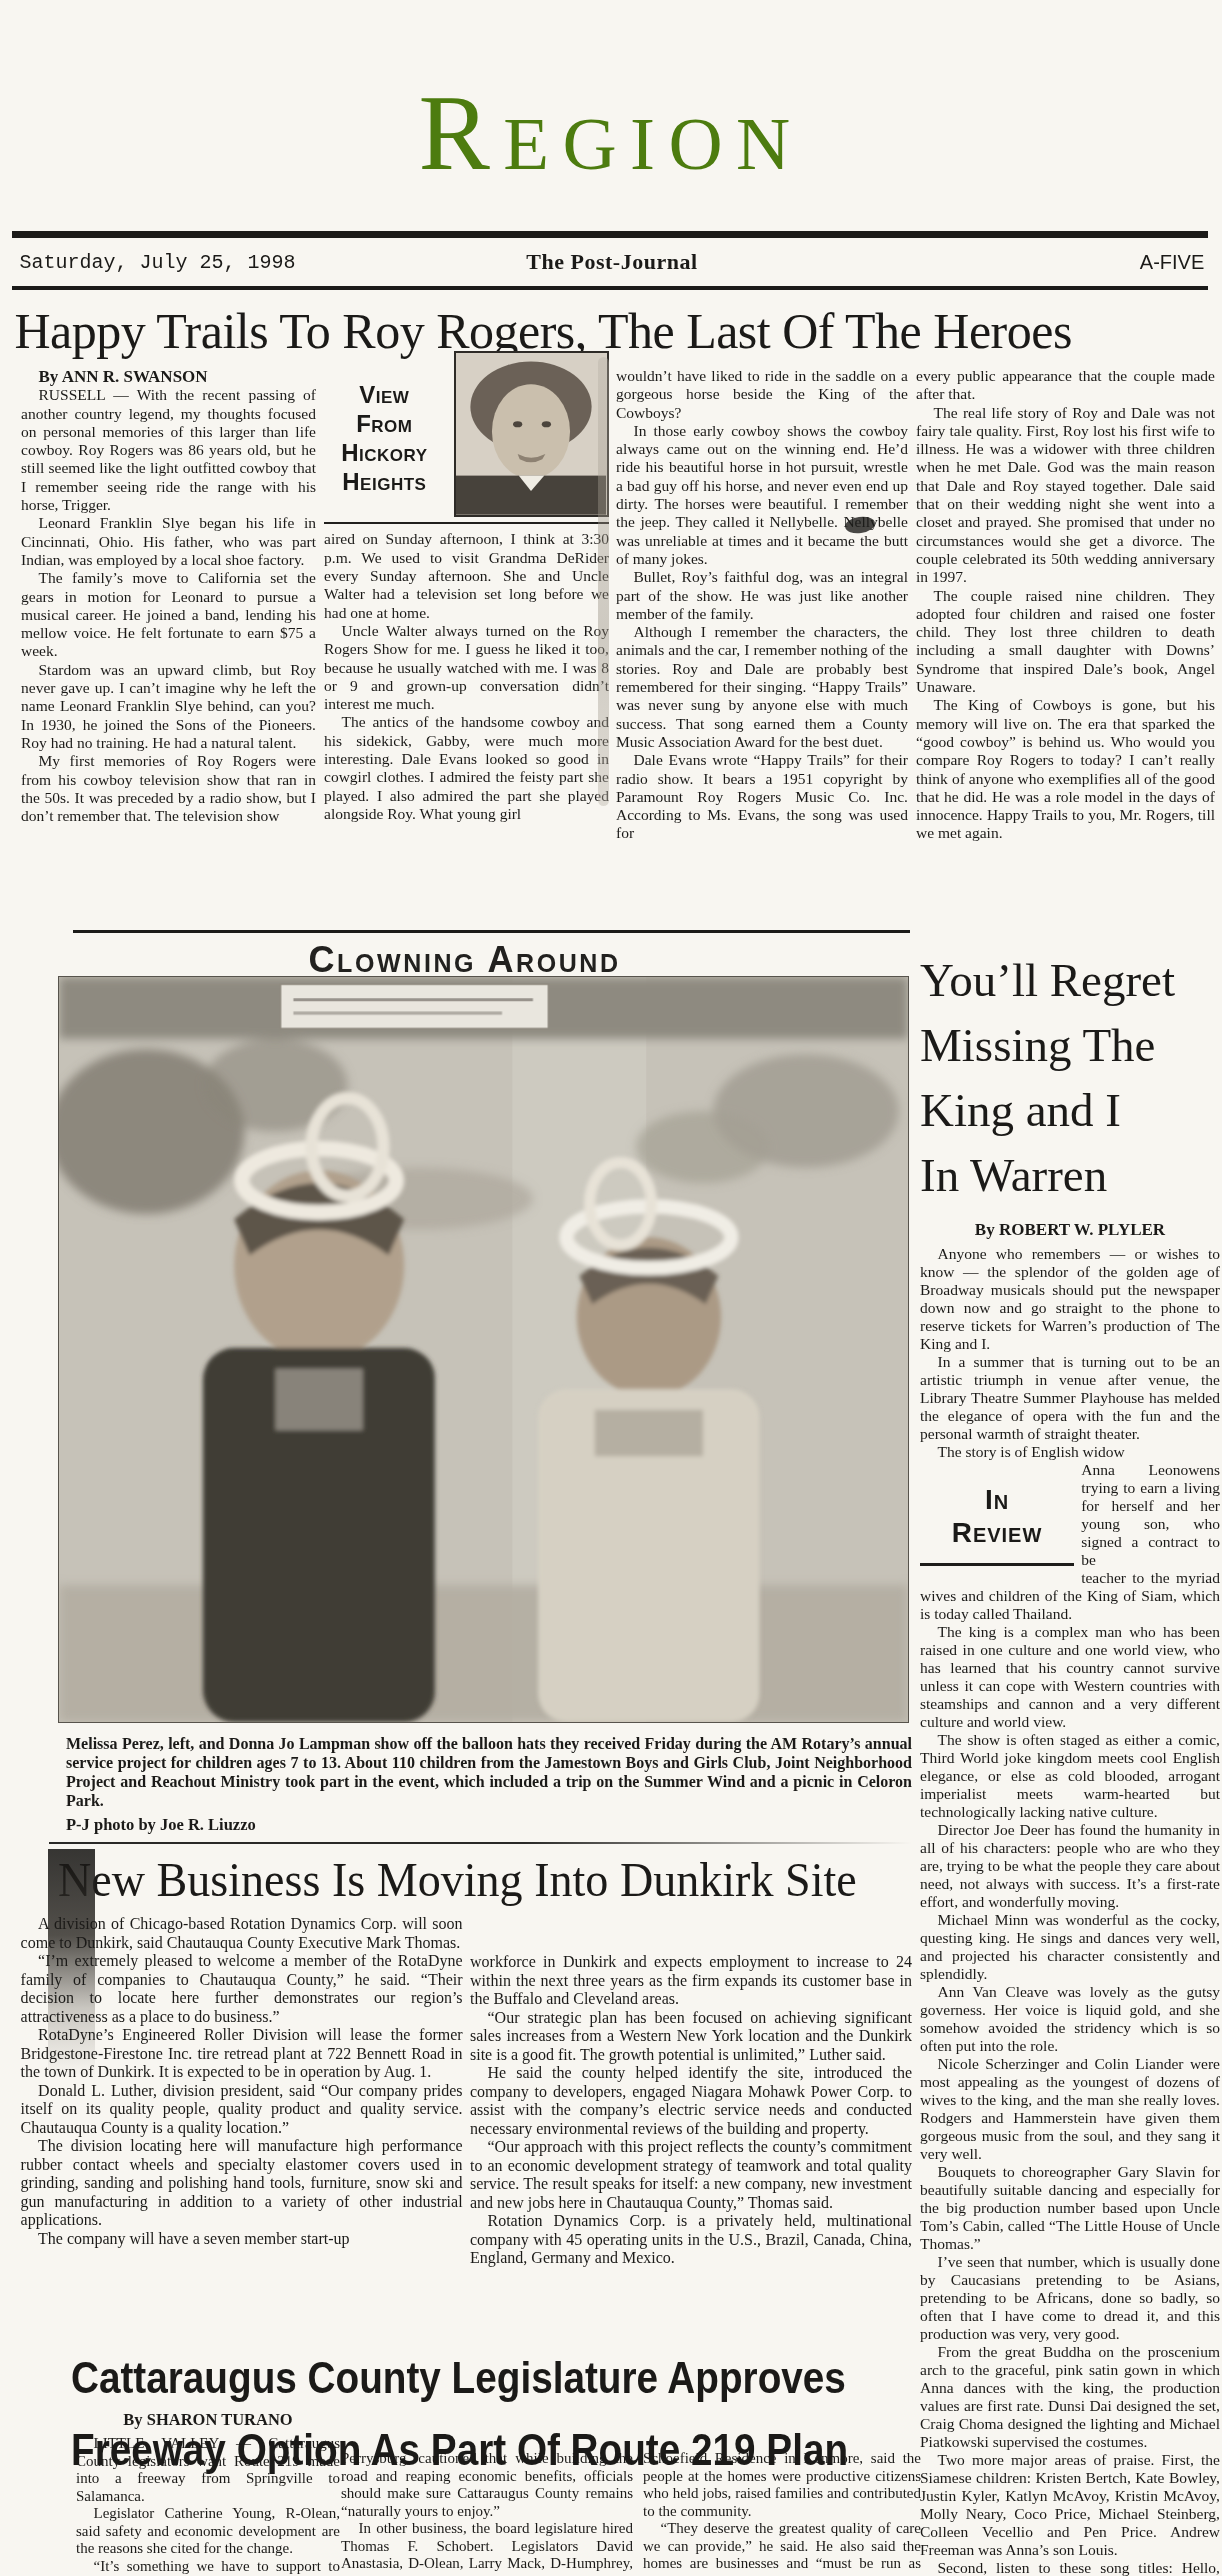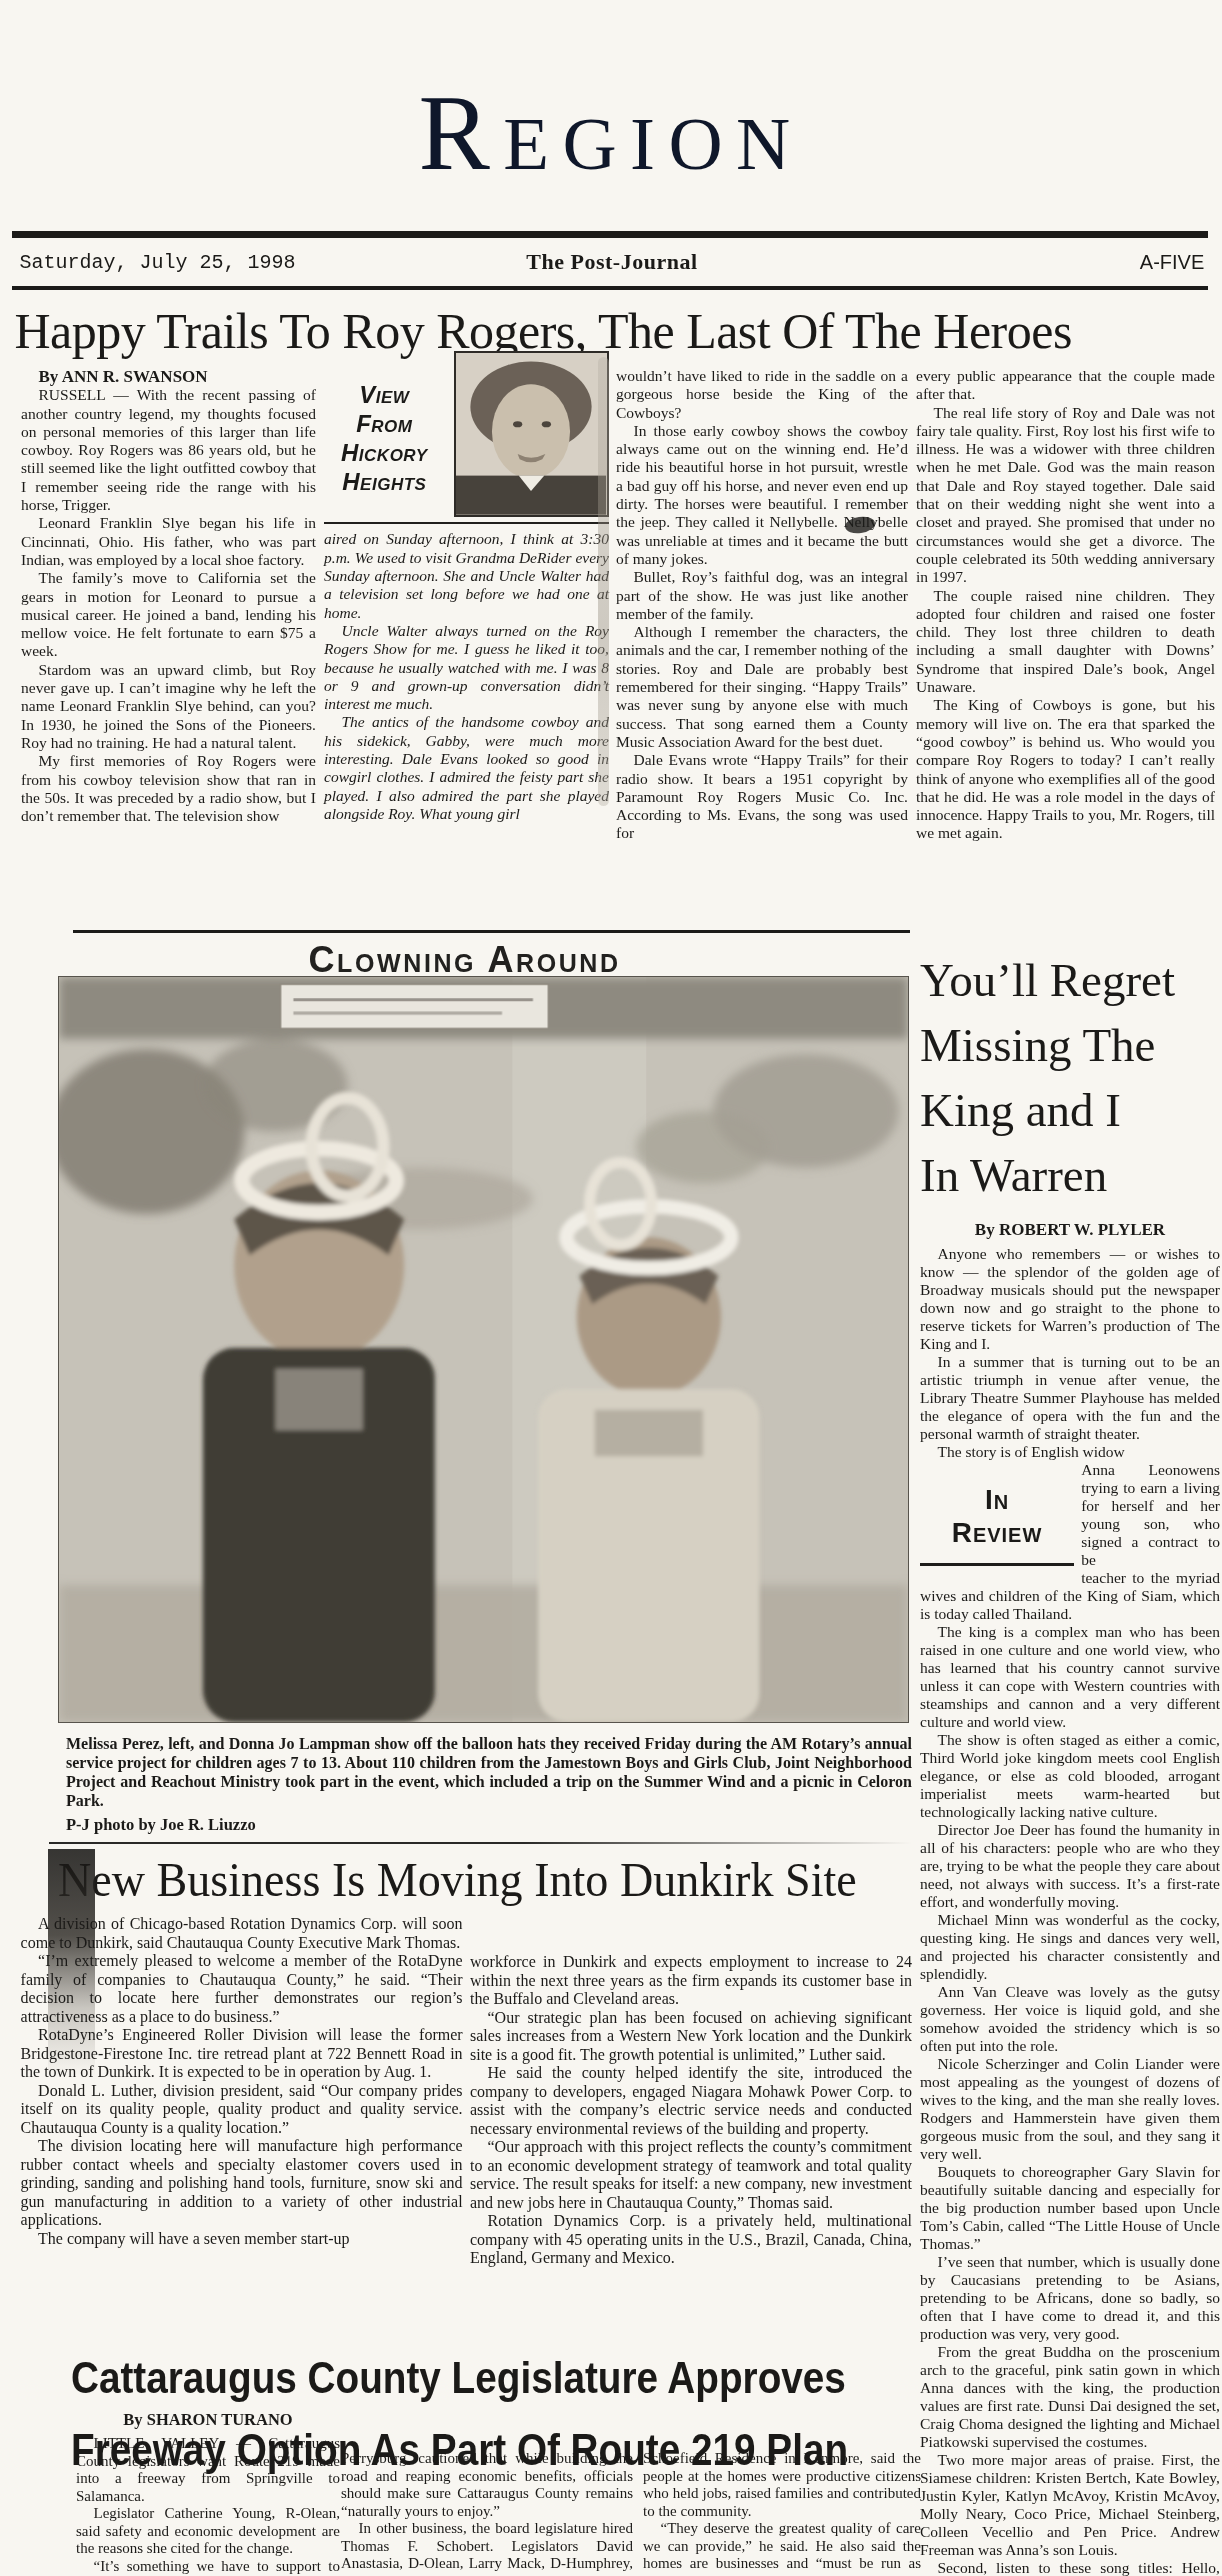--- a/index.html
+++ b/index.html
@@ -11,21 +11,21 @@
     font-family:"Liberation Serif", serif;
     overflow:hidden;
   }
   .abs{position:absolute;}
   .rule{background:#1c1b19;}
 
   
   .region-title{
     top:77px; left:0; width:1222px; text-align:center;
     font-variant:small-caps; font-size:107px; line-height:113px;
-    letter-spacing:13.4px; color:#0f172a;
+    letter-spacing:13.4px; color:#4d7c0f;
   }
   .mast-row{ top:242px; left:12.4px; width:1196px; height:40px; display:flex; align-items:center;}
   .mast-date{flex:1; font-family:Liberation Mono, monospace; font-size:20px; padding-left:7.2px;}
   .mast-paper{flex:1; text-align:center; font-size:22px; font-weight:bold; letter-spacing:0.5px;}
   .mast-page{flex:1; text-align:right; font-family:"Liberation Sans", sans-serif; font-size:20px; padding-right:4.1px;}
 
   
   .h-roy{ top:304px; left:14.4px; width:1202px; font-size:50px; line-height:54px; white-space:nowrap; letter-spacing:-0.5px;}
   .h-dunkirk{ top:1852px; left:58px; width:876px; font-size:48px; white-space:nowrap; transform:scaleX(.96); transform-origin:left; letter-spacing:0px;}
   .h-catt{ top:2342px; left:71px; width:927px; font-family:"Liberation Sans", sans-serif; font-weight:bold; font-size:45px; line-height:72px; white-space:nowrap; transform:scaleX(.86); transform-origin:left;}
@@ -96,21 +96,21 @@
     <p class="byline">By ANN R. SWANSON</p>
     <div class="body-col roycol">
         <p>RUSSELL — With the recent passing of another country legend, my thoughts focused on personal memories of this larger than life cowboy. Roy Rogers was 86 years old, but he still seemed like the light outfitted cowboy that I remember seeing ride the range with his horse, Trigger.</p>
         <p>Leonard Franklin Slye began his life in Cincinnati, Ohio. His father, who was part Indian, was employed by a local shoe factory.</p>
         <p>The family’s move to California set the gears in motion for Leonard to pursue a musical career. He joined a band, lending his mellow voice. He felt fortunate to earn $75 a week.</p>
         <p>Stardom was an upward climb, but Roy never gave up. I can’t imagine why he left the name Leonard Franklin Slye behind, can you? In 1930, he joined the Sons of the Pioneers. Roy had no training. He had a natural talent.</p>
         <p>My first memories of Roy Rogers were from his cowboy television show that ran in the 50s. It was preceded by a radio show, but I don’t remember that. The television show</p>
       </div>
   </div>
 
-  <div class="abs" style="top:351px;left:324px;width:285px;font-style:italic;">
+  <div class="abs" style="top:351px;left:324px;width:285px;">
     <div class="viewrow">
       <div class="viewbox">
         <div>View</div>
         <div>From</div>
         <div>Hickory</div>
         <div>Heights</div>
       </div>
       <div class="portrait">
         <svg width="150" height="162" viewBox="0 0 292 314">
           <rect width="292" height="314" fill="#d7d0c5"></rect>

